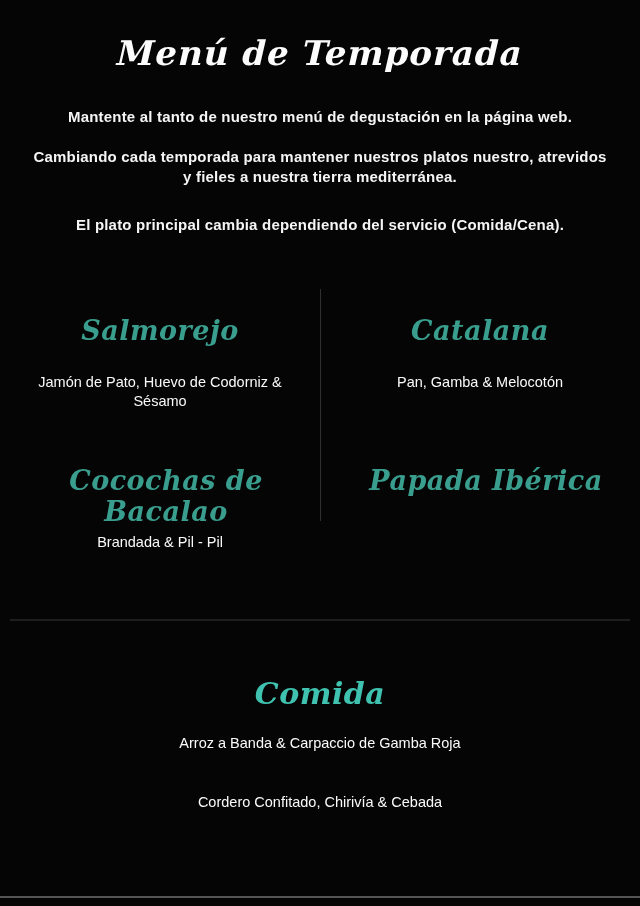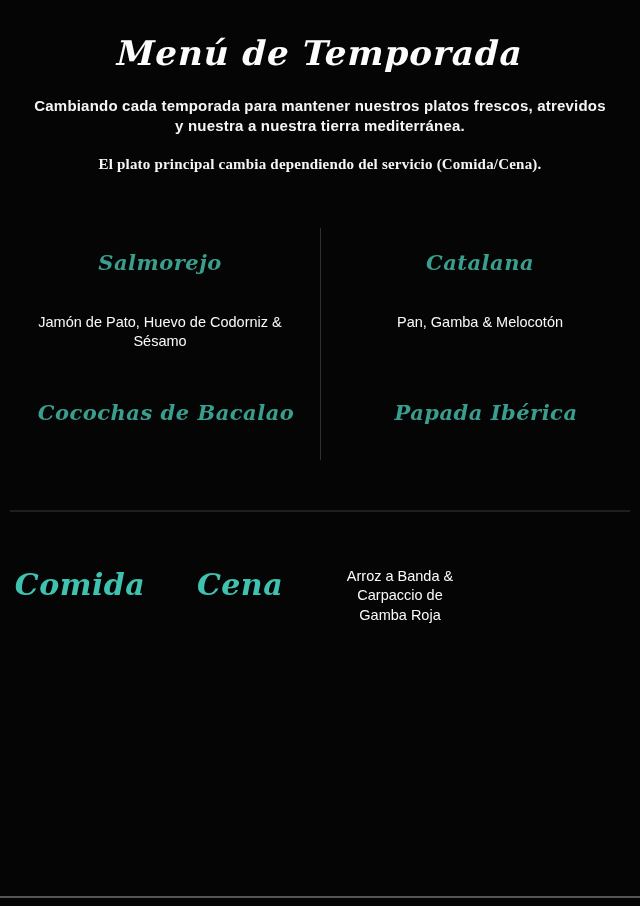--- a/index.html
+++ b/index.html
@@ -35,25 +35,25 @@
     max-width: 575px;
     text-align: center;
     font-size: 15px;
     font-weight: 600;
     letter-spacing: 0.2px;
     line-height: 1.35;
     color: #f5f5f5;
   }
   .intro .p1 { margin-top: 34px; }
   .intro .p2 { margin-top: 20px; }
-  .intro .p3 { margin-top: 18px; font-family: Liberation Serif, serif; }
+  .intro .p3 { margin-top: 27px; }
 
   .dish-name {
     text-align: center;
-    font-size: 21px;
+    font-size: 27px;
     letter-spacing: 0.5px;
     color: var(--teal-dark, #3A9E8E);
   }
   .dish-desc {
     text-align: center;
     font-size: 14.5px;
     font-weight: 500;
     line-height: 1.32;
     padding: 0 37px;
     color: #fafafa;
@@ -83,21 +83,21 @@
     width: 620px;
     margin: 52px auto 0;
     border: 0;
     height: 2px;
     background: var(--divider, #1E1E1E);
   }
 
   .mains {
     margin-top: 30px;
     display: grid;
-    grid-template-columns: 1fr 1fr 1fr 1fr;
+    grid-template-columns: 1fr;
     grid-template-rows: 58px auto;
   }
   .mains .dish-name {
     font-size: 30px;
     color: var(--teal-bright, #3FC2AF);
   }
   .mains .dish-desc { padding: 0 26px; margin-top: 25px; }
 
   .dessert { margin-top: 46px; text-align: center; }
   .dessert .dish-name {
@@ -116,42 +116,44 @@
   }
 </style>
 </head>
 <body>
 
 <div class="page">
 
   <h1 class="script menu-title">Menú de Temporada</h1>
 
   <div class="intro">
-    <p class="p2">Cambiando cada temporada para mantener nuestros platos frescos, atrevidos y nuestra a nuestra tierra mediterránea.</p>
+    <p class="p1">Mantente al tanto de nuestro menú de degustación en la página web.</p>
+    <p class="p2">Cambiando cada temporada para mantener nuestros platos nuestro, atrevidos y fieles a nuestra tierra mediterránea.</p>
     <p class="p3">El plato principal cambia dependiendo del servicio (Comida/Cena).</p>
   </div>
 
   <section class="starters">
     <div class="col-divider"></div>
 
     <h2 class="script dish-name">Salmorejo</h2>
     <h2 class="script dish-name">Catalana</h2>
 
     <p class="dish-desc">Jamón de Pato, Huevo de Codorniz &amp; Sésamo</p>
     <p class="dish-desc">Pan, Gamba &amp; Melocotón</p>
 
     <h2 class="script dish-name row3">Cocochas de Bacalao</h2>
     <h2 class="script dish-name row3">Papada Ibérica</h2>
 
+    <p class="dish-desc">Brandada &amp; Pil - Pil</p>
   </section>
 
   <hr class="section-divider">
 
   <section class="mains">
     <h2 class="script dish-name">Comida</h2>
-    <h2 class="script dish-name">Cena</h2>
 
     <p class="dish-desc">Arroz a Banda &amp; Carpaccio de Gamba Roja</p>
+    <p class="dish-desc">Cordero Confitado, Chirivía &amp; Cebada</p>
   </section>
 
 
   <div class="bottom-line"></div>
 </div>
 
 </body></html>

